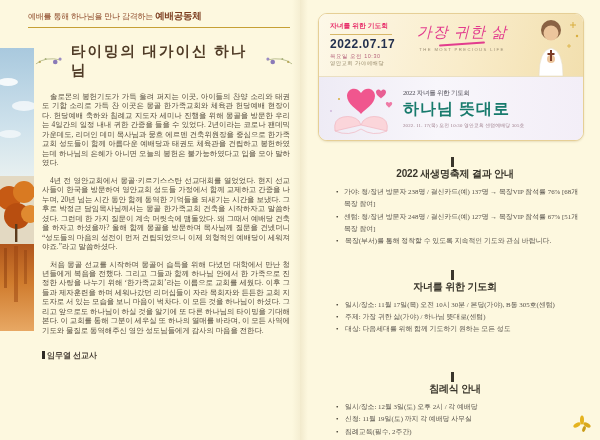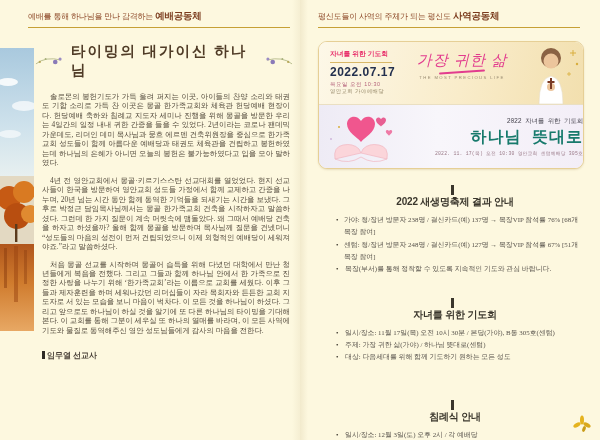--- a/index.html
+++ b/index.html
@@ -48,21 +48,21 @@
   .pt-swoosh{width:46px;height:2px;background:#e23c8e;border-radius:2px;margin:1px auto 2px auto;
              transform:rotate(-4deg);}
   .pt-head-sub{font-size:4.2px;color:#9a8d72;letter-spacing:1.4px;
                font-family:"Liberation Sans","DejaVu Sans",sans-serif;}
   .pt-girl{width:64px;position:relative;}
 
   .poster-bottom{display:flex;height:63px;align-items:center;
                  background:linear-gradient(90deg,#eeebf5 0%,#f8f6fb 45%,#f3eef7 100%);
                  border-top:1px solid #eadfc2;}
   .pb-art{width:84px;height:60px;}
-  .pb-text{flex:1;text-align:right;font-family:Liberation Mono, monospace;
+  .pb-text{flex:1;text-align:left;font-family:Liberation Serif, serif;
            }
   .pb-kicker{font-size:6.5px;color:#4c4a54;letter-spacing:-0.2px;}
   .pb-head{font-size:16px;font-weight:bold;color:#177a6c;letter-spacing:1px;margin-top:1px;}
   .pb-info{font-size:4.8px;color:#9b7a88;margin-top:2px;letter-spacing:.2px;}
 
   
   .section{margin:0 20px 0 30px;font-family:"Liberation Sans","DejaVu Sans",sans-serif;}
   .sec-1{margin-top:16px;} .sec-2{margin-top:22px;} .sec-3{margin-top:36px;}
   .sec-head{display:flex;align-items:center;font-size:10px;font-weight:bold;color:#3a362c;
             letter-spacing:-0.2px;flex-direction:column;}
@@ -140,23 +140,20 @@
       <p>솔로몬의 봉헌기도가 가득 울려 퍼지는 이곳, 아이들의 찬양 소리와 태권도 기합 소리로 가득 찬 이곳은 몽골 한가족교회와 체육관 헌당예배 현장이다. 헌당예배 축하와 침례교 지도자 세미나 진행을 위해 몽골을 방문한 우리는 4일간의 일정 내내 귀한 간증을 들을 수 있었다. 2년이라는 코로나 팬데믹 가운데도, 리더인 데미 목사님과 뭉흐 에르덴 건축위원장을 중심으로 한가족교회 성도들이 함께 아름다운 예배당과 태권도 체육관을 건립하고 봉헌하였는데 하나님의 은혜가 아니면 오늘의 봉헌은 불가능하였다고 입을 모아 말하였다.</p>
       <p>4년 전 영안교회에서 몽골·키르기스스탄 선교대회를 열었었다. 현지 선교사들이 한국을 방문하여 영안교회 성도들 가정에서 함께 교제하고 간증을 나누며, 20년 넘는 시간 동안 함께 동역한 기억들을 되새기는 시간을 보냈다. 그 후로 박정근 담임목사님께서는 몽골 한가족교회 건축을 시작하자고 말씀하셨다. 그런데 한 가지 질문이 계속 머릿속에 맴돌았다. 왜 그때서 예배당 건축을 하자고 하셨을까? 올해 함께 몽골을 방문하며 목사님께 질문을 건넸더니 “성도들의 마음의 성전이 먼저 건립되었으니 이제 외형적인 예배당이 세워져야죠.”라고 말씀하셨다.</p>
       <p>처음 몽골 선교를 시작하며 몽골어 습득을 위해 다녔던 대학에서 만난 청년들에게 복음을 전했다. 그리고 그들과 함께 하나님 안에서 한 가족으로 진정한 사랑을 나누기 위해 ‘한가족교회’라는 이름으로 교회를 세웠다. 이후 그들과 제자훈련을 하며 세워나갔던 리더십들이 자라 목회자와 든든한 교회 지도자로 서 있는 모습을 보니 마음이 벅차다. 이 모든 것을 하나님이 하셨다. 그리고 앞으로도 하나님이 하실 것을 알기에 또 다른 하나님의 타이밍을 기대해 본다. 이 교회를 통해 그분이 세우실 또 하나의 열매를 바라며, 이 모든 사역에 기도와 물질로 동역해주신 영안 성도님들에게 감사의 마음을 전한다.</p>
       <div class="byline">
         <span class="byline-bar"></span><span>임무열 선교사</span>
       </div>
     </div>
   </div>
 
   <div class="page page-right">
-    <div class="hdr">
-      <span>평신도들이 사역의 주체가 되는 평신도 </span><span class="hdr-strong">사역공동체</span>
-    </div>
 
     <div class="poster">
       <div class="poster-top">
         <div class="pt-info">
           <div class="pt-badge">자녀를 위한 기도회</div>
           <div class="pt-rule"></div>
           <div class="pt-date">2022.07.17</div>
           <div class="pt-time">목요일  오전 10:30</div>
           <div class="pt-place">영안교회  가야예배당</div>
         </div>

